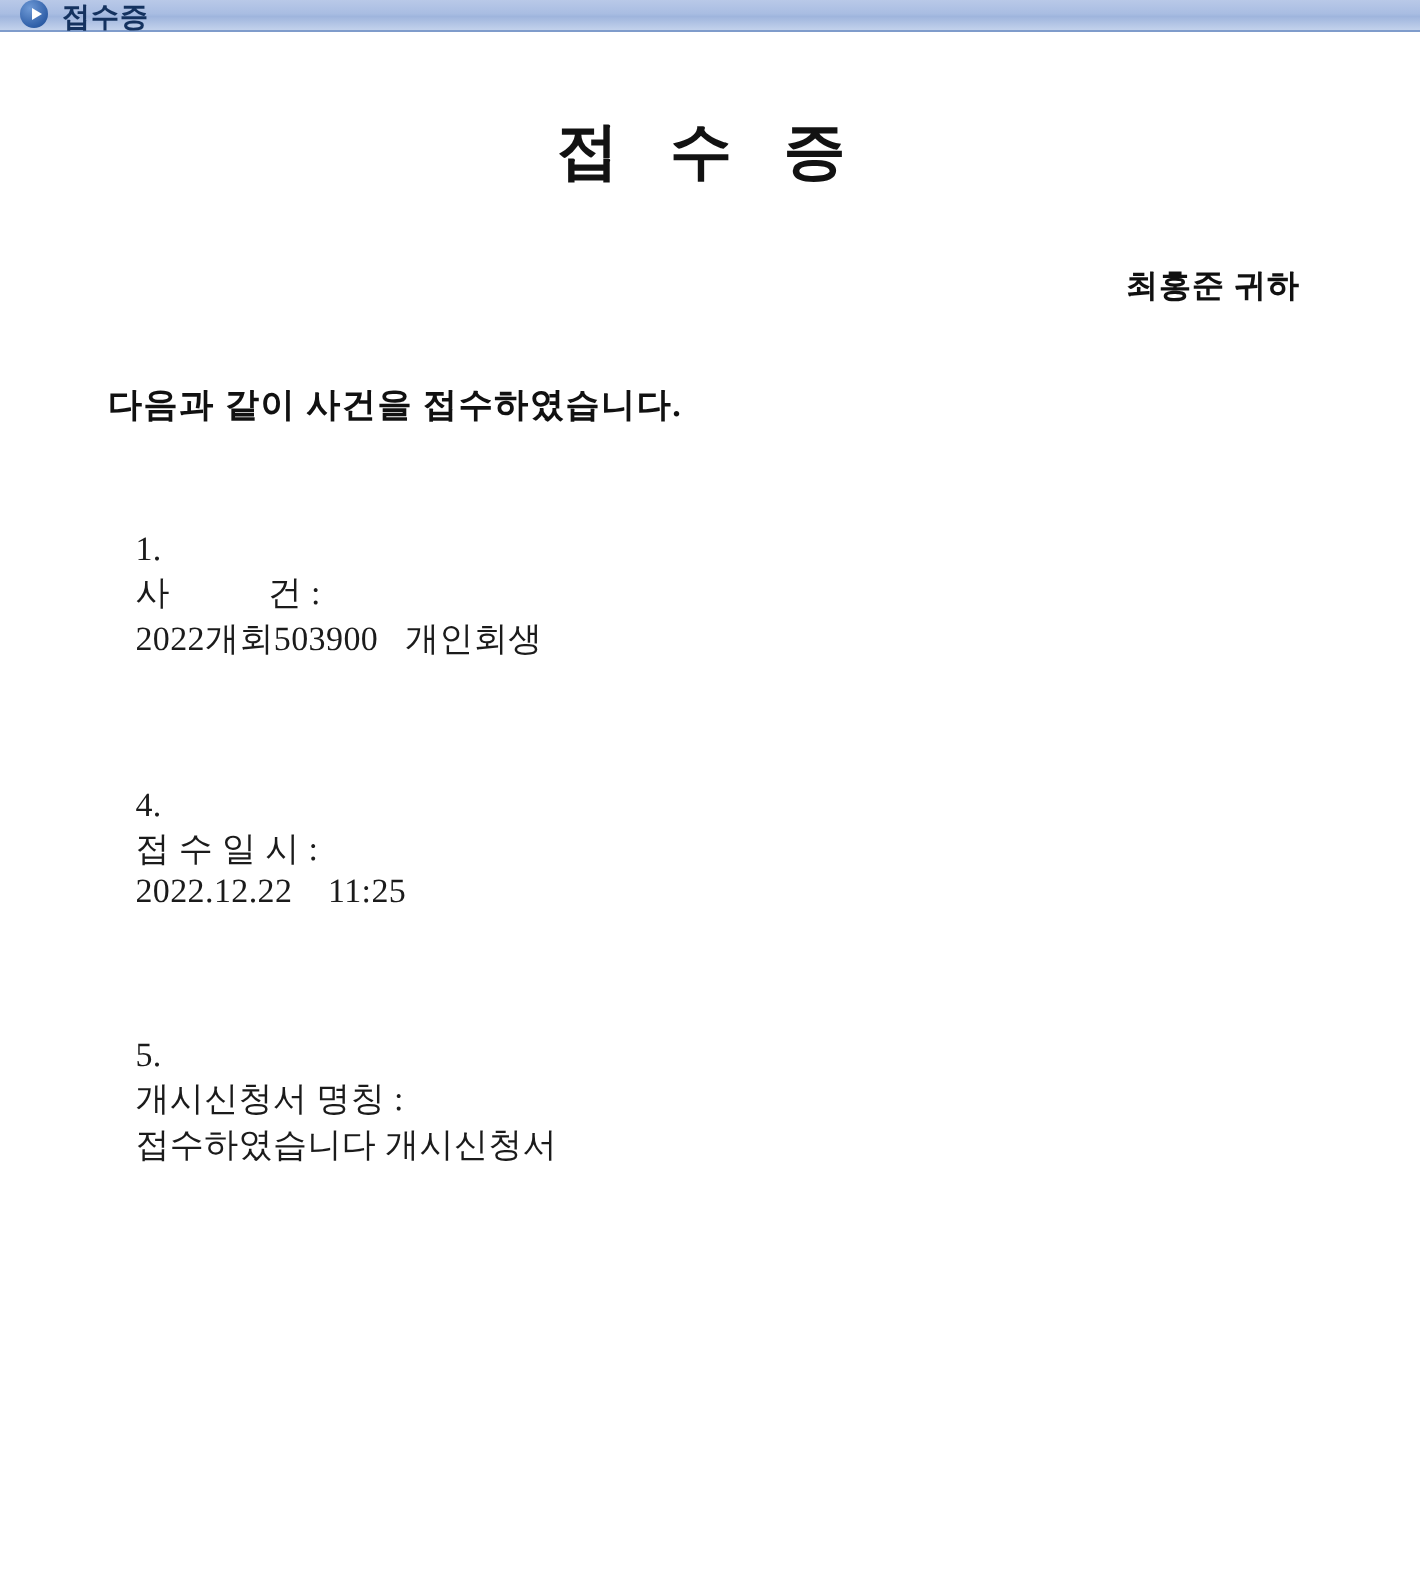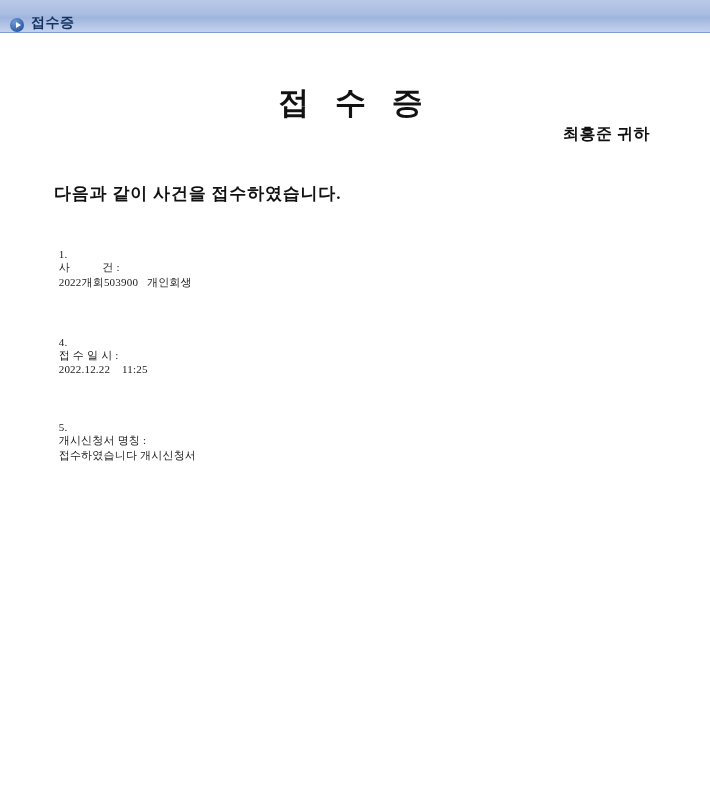--- a/index.html
+++ b/index.html
@@ -11,25 +11,25 @@
     height: 785px;
     background: #ffffff;
     font-family: "Liberation Serif", serif;
     color: #1a1a1a;
     overflow: hidden;
   }
 
   
   #titlebar {
     position: relative;
-    height: 33px;
+    height: 16px;
     background: linear-gradient(to bottom, #b9c9e8 0%, #a9bde2 45%, #9fb5dd 55%, #c3d2ec 100%);
     border-bottom: 1px solid #7f9ccb;
     display: flex;
-    align-items: flex-end;
+    align-items: flex-start;
     padding-left: 10px;
     box-sizing: border-box;
   }
   #titlebar .bullet-icon {
     width: 14px;
     height: 14px;
     border-radius: 50%;
     background: radial-gradient(circle at 35% 30%, #6f9ad6 0%, #2f5fa8 70%, #204a8c 100%);
     display: inline-flex;
     align-items: center;
@@ -62,48 +62,49 @@
     box-sizing: border-box;
     height: calc(785px - 33px);
   }
 
   #doc-title {
     text-align: center;
     font-size: 31px;
     font-weight: bold;
     letter-spacing: 9px;
     color: #121212;
-    margin-top: 49px;
+    margin-top: 39px;
     font-family: "Liberation Serif", serif;
   }
 
   #recipient {
     text-align: right;
     font-size: 16px;
     font-weight: bold;
     color: #111;
+    margin-top: 36px;
     padding-right: 22px;
     letter-spacing: 0.5px;
   }
 
   #lead {
     font-size: 17px;
     font-weight: bold;
     color: #111;
     margin-top: 37px;
     margin-left: 16px;
     letter-spacing: 0.8px;
   }
 
   #items {
     margin-top: 31px;
     margin-left: 3px;
   }
   .item-row {
-    font-size: 11px;
+    font-size: 17px;
     color: #1b1b1b;
     margin-bottom: 22px;
     white-space: pre;
     letter-spacing: 0.2px;
   }
   .item-row .redact {
     display: inline-block;
     width: 17px;
     height: 15px;
     background: #d9d9d9;

